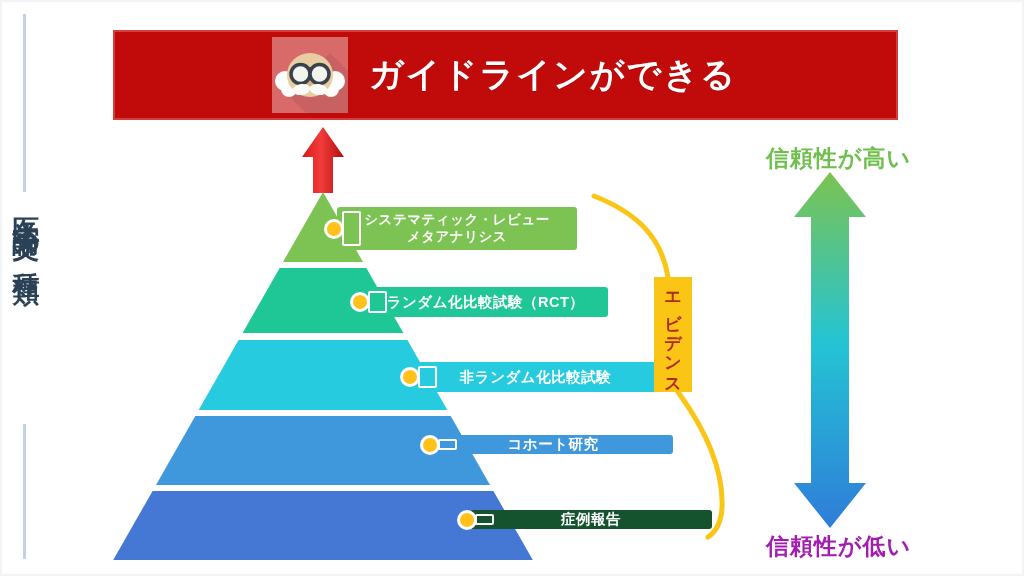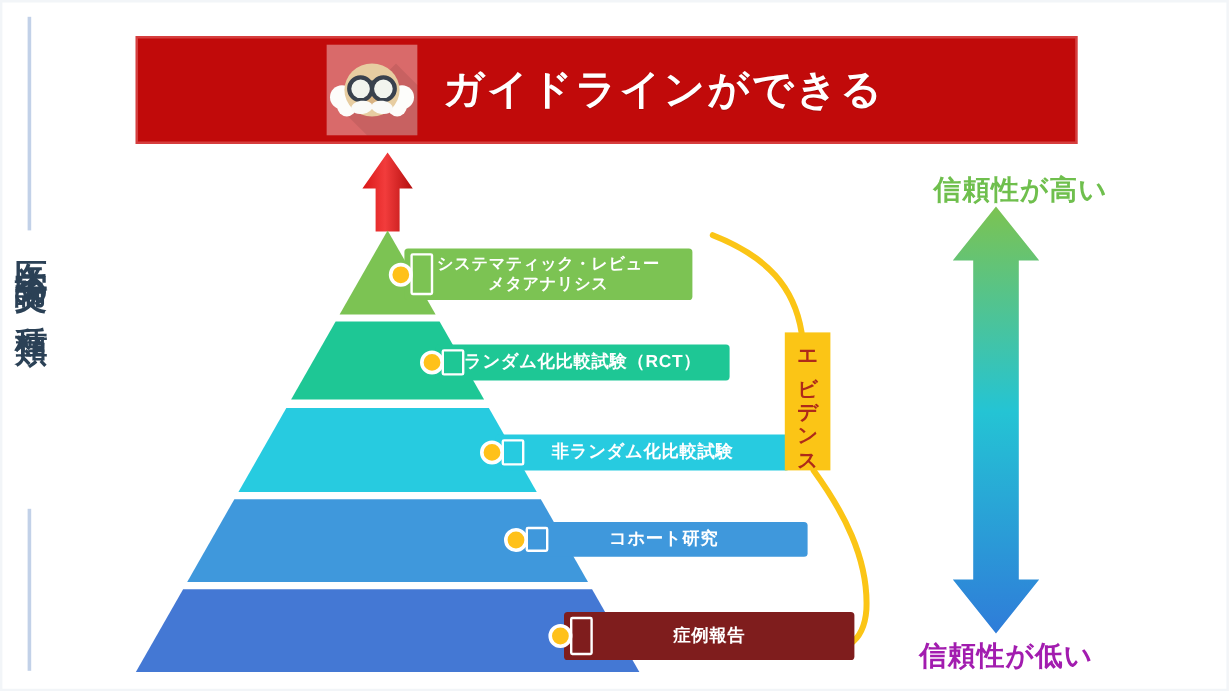--- a/index.html
+++ b/index.html
@@ -49,21 +49,21 @@
   }
   
   .evidence-badge {
     position:absolute; left:654px; top:277px; width:38px; height:115px;
     display:flex; align-items:center; justify-content:center;
     writing-mode:vertical-rl; text-orientation:upright;
     font-size:17px; font-weight:800; letter-spacing:2px;
   }
   
   .rel-label { position:absolute; font-size:23px; font-weight:700; letter-spacing:1px; }
-  .rel-label.high { left:766px; top:143px;margin-left:12px; }
+  .rel-label.high { left:766px; top:143px; }
   .rel-label.low  { left:766px; top:531px; }
 </style>
 </head>
 <body>
 
 <div id="slide">
 
   <div class="side-rule top"></div>
   <div class="side-title">医学論文の種類</div>
   <div class="side-rule bottom"></div>
@@ -129,27 +129,27 @@
     </div>
     <div class="dot" style="background: rgb(255, 193, 26);"></div>
   </div>
 
   <div class="tier-label" style="left: 413px; top: 362px; width: 245px; height: 30px; background: rgb(39, 203, 224);">
     <div class="notch"></div>
     <span>非ランダム化比較試験</span>
     <div class="dot" style="background: rgb(255, 193, 26);"></div>
   </div>
 
-  <div class="tier-label" style="left: 433px; top: 435px; width: 240px; height: 29px; background: rgb(63, 152, 220);">
+  <div class="tier-label" style="left: 433px; top: 435px; width: 240px; height: 19px; background: rgb(63, 152, 220);">
     <div class="notch"></div>
     <span>コホート研究</span>
     <div class="dot" style="background: rgb(255, 193, 26);"></div>
   </div>
 
-  <div class="tier-label" style="left: 470px; top: 510px; width: 242px; height: 40px; background: #7f1d1d;">
+  <div class="tier-label" style="left: 470px; top: 510px; width: 242px; height: 19px; background: #14532d;">
     <div class="notch"></div>
     <span>症例報告</span>
     <div class="dot" style="background: rgb(255, 193, 26);"></div>
   </div>
 
   <div class="evidence-badge" style="background: rgb(251, 197, 22); color: rgb(174, 42, 26);">
       <span>エビデンス</span>
     </div>
 
   <div class="rel-label high" style="color: rgb(111, 191, 77);">信頼性が高い</div>

